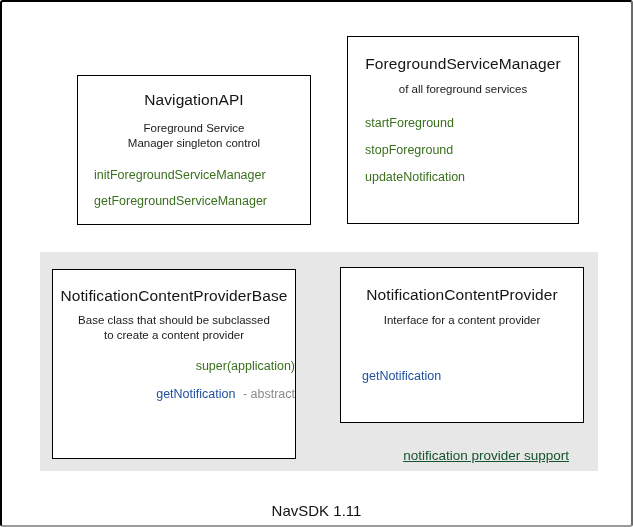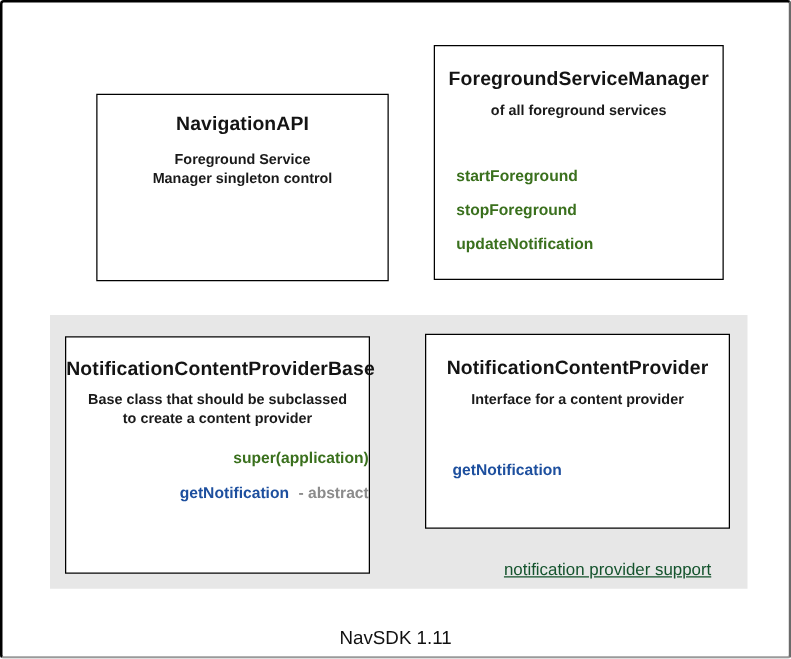--- a/index.html
+++ b/index.html
@@ -7,21 +7,21 @@
   .frame{
     position:relative;width:633px;height:527px;box-sizing:border-box;
     border:2px solid #000;border-right-color:#6a6a6a;border-bottom-color:#9a9a9a;
     border-radius:3px;background:#fff;overflow:hidden;
   }
   .gray-panel{
     position:absolute;left:38px;top:250px;width:558px;height:219px;
     background:var(--panel-gray,#e7e7e7);
   }
   .box{
-    position:absolute;background:#fff;border:1.5px solid #000;box-sizing:border-box;font-weight:bold;
+    position:absolute;background:#fff;border:1.5px solid #000;box-sizing:border-box;
   }
   #box-nav {left:75px; top:73px; width:234px;height:150px;}
   #box-fsm {left:345px;top:34px; width:232px;height:188px;}
   #box-ncpb{left:50px; top:267px;width:244px;height:190px;}
   #box-ncp {left:338px;top:265px;width:244px;height:156px;}
 
   .box-title{text-align:center;font-size:15.5px;letter-spacing:.1px;}
   .box-desc{text-align:center;font-size:11.5px;line-height:15px;color:#1a1a1a;}
   .methods{display:flex;flex-direction:column;font-size:12.5px;}
   .method{line-height:16px;white-space:nowrap;}
@@ -30,21 +30,21 @@
   .m[data-color="blue"]{color:var(--method-blue,#1d4f9e);}
   .ann{color:var(--annotation-gray,#8c8c8c);margin-left:4px;}
   .ann:empty{display:none;}
 
   #box-nav  .box-title{padding-top:15px;}
   #box-nav  .box-desc{margin-top:12px;}
   #box-nav  .methods{margin-top:16px;padding-left:16px;gap:10px;}
 
   #box-fsm  .box-title{padding-top:18px;}
   #box-fsm  .box-desc{margin-top:9px;}
-  #box-fsm  .methods{margin-top:36px;padding-left:17px;gap:11px;justify-content:center;}
+  #box-fsm  .methods{margin-top:18px;padding-left:17px;gap:11px;justify-content:center;}
 
   #box-ncpb .box-title{padding-top:17px;}
   #box-ncpb .box-desc{margin-top:8px;}
   #box-ncpb .methods{margin-top:15px;padding-left:22px;gap:12px;text-align:right;}
 
   #box-ncp  .box-title{padding-top:18px;}
   #box-ncp  .box-desc{margin-top:9px;}
   #box-ncp  .methods{margin-top:40px;padding-left:21px;}
 
   .panel-label{
@@ -60,20 +60,28 @@
 
 <div class="frame">
 
   <div class="gray-panel"></div>
 
   <div class="box" id="box-nav">
     <div class="box-title">NavigationAPI</div>
     <div class="box-desc">
       <div>Foreground Service</div>
       <div>Manager singleton control</div>
+    </div>
+    <div class="methods">
+      <div class="method">
+        <span class="m" data-color="green">initForegroundServiceManager</span>
+      </div>
+      <div class="method">
+        <span class="m" data-color="green">getForegroundServiceManager</span>
+      </div>
     </div>
   </div>
 
   <div class="box" id="box-fsm">
     <div class="box-title">ForegroundServiceManager</div>
     <div class="box-desc">
       <div>of all foreground services</div>
     </div>
     <div class="methods">
       <div class="method">

